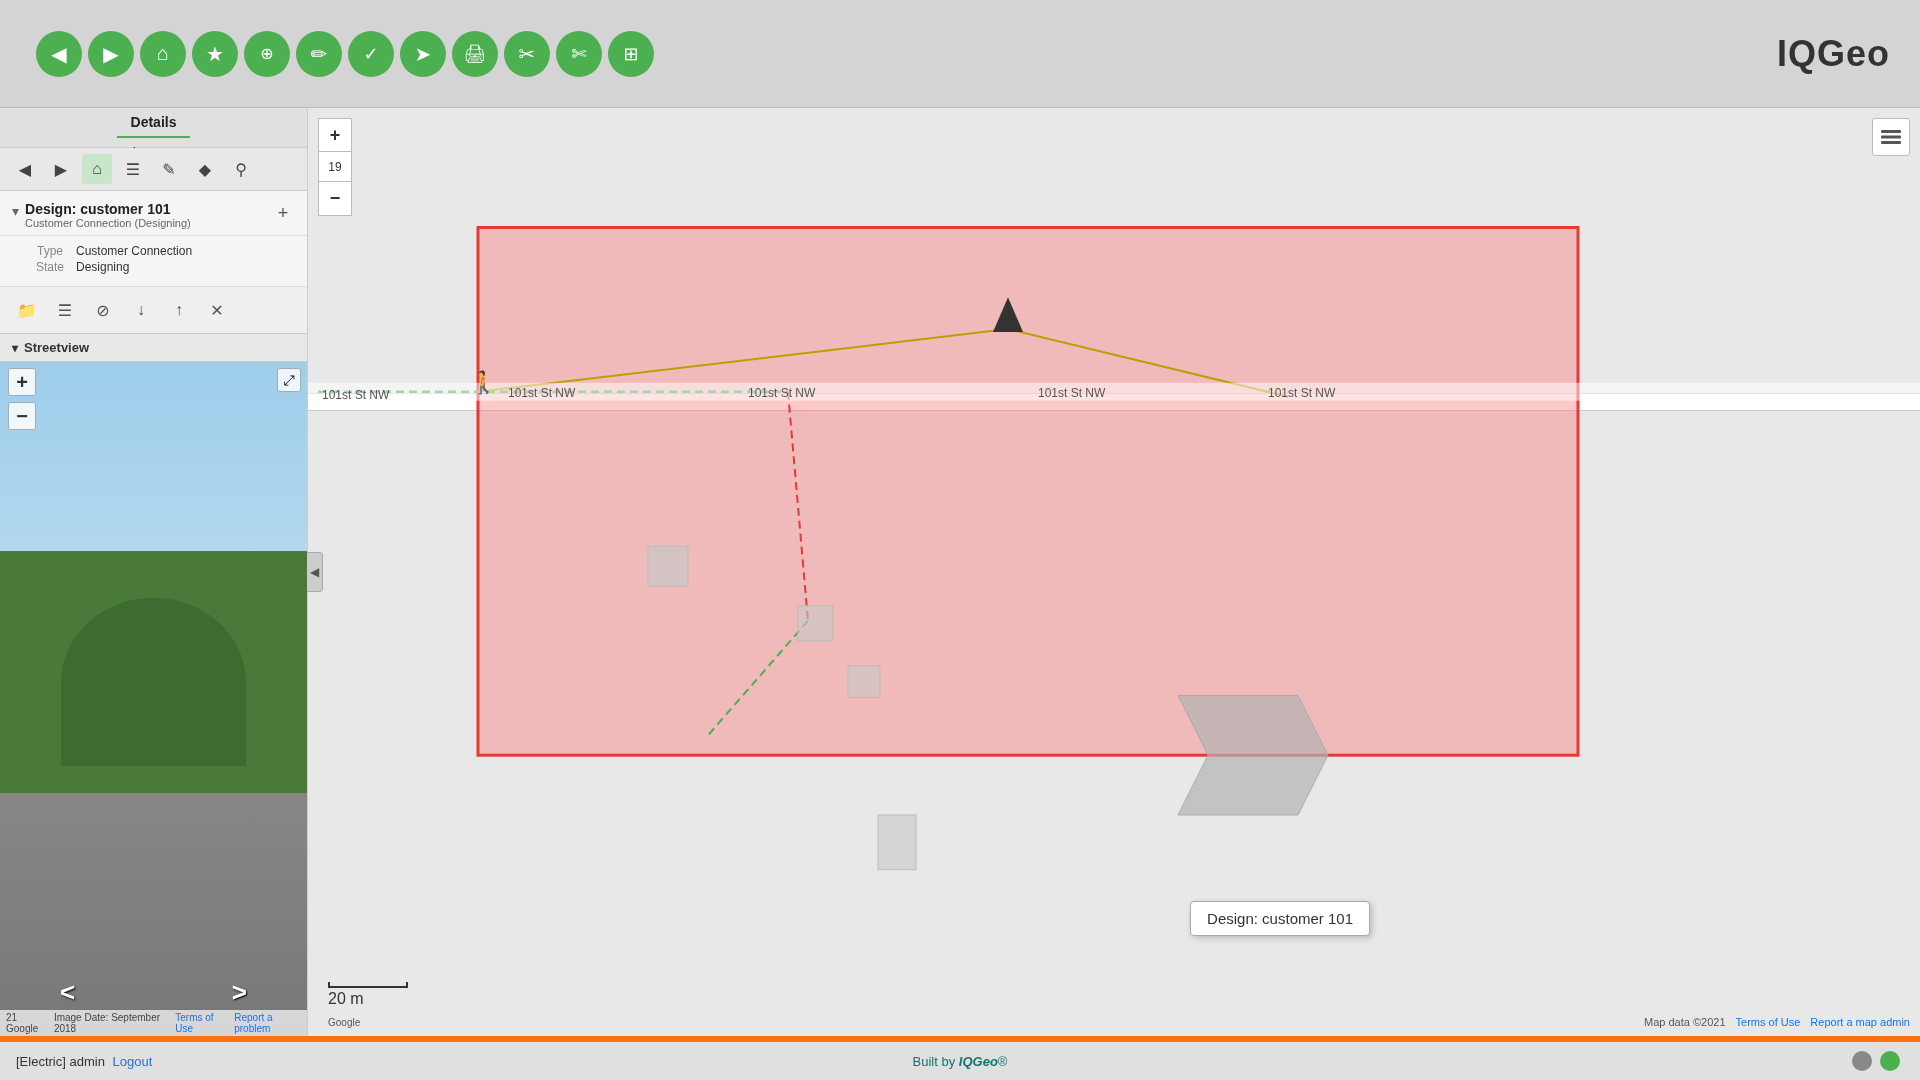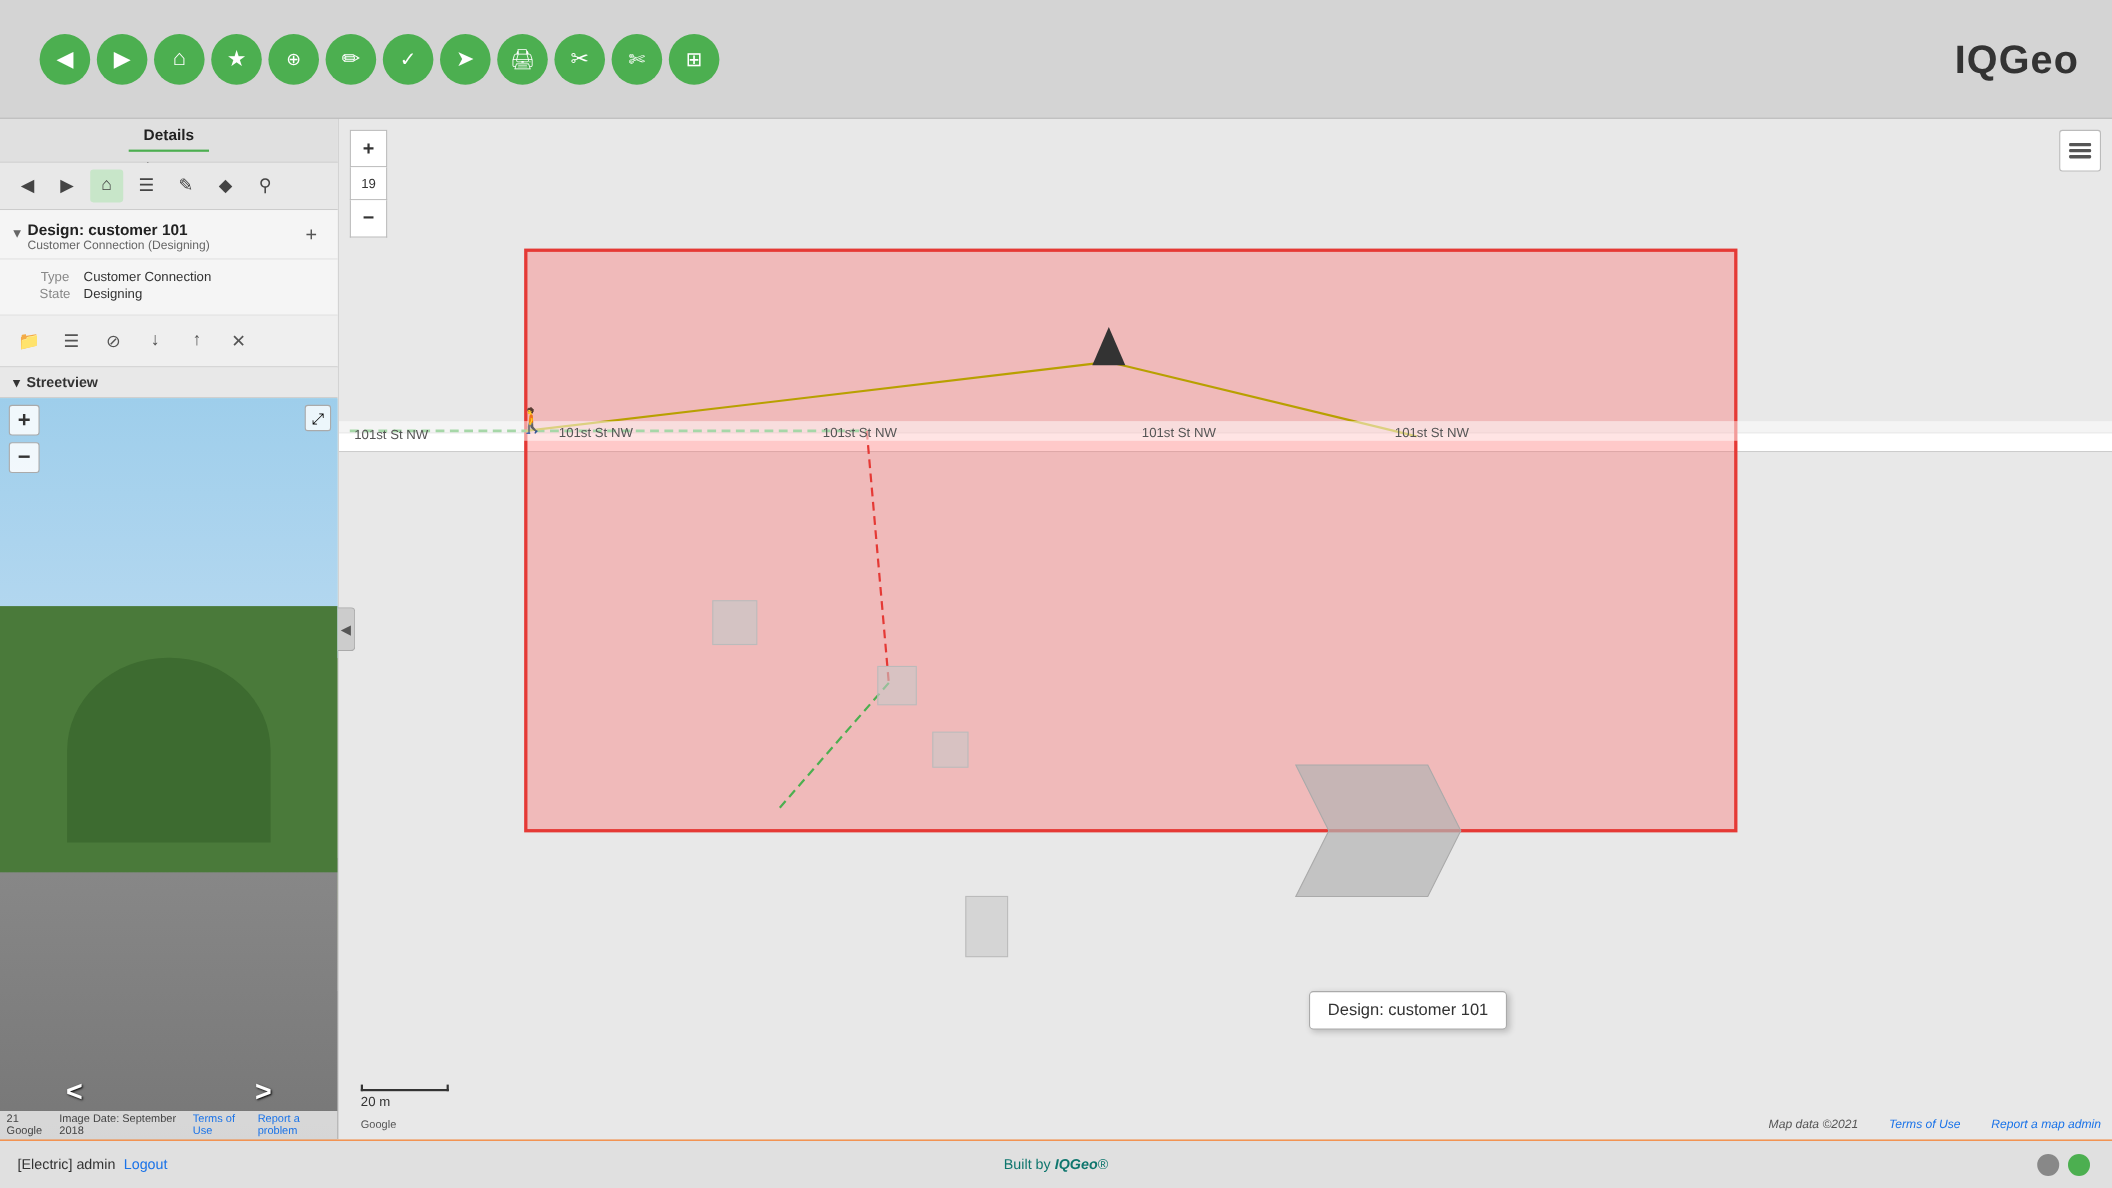--- a/index.html
+++ b/index.html
@@ -225,40 +225,40 @@
     
     #scale-bar {
       position: absolute; bottom: 28px; left: 20px;
       display: flex; flex-direction: column; align-items: flex-start;
     }
     .scale-line {
       width: 80px; height: 6px;
       border: 2px solid #333; border-top: none;
       position: relative;
     }
-    .scale-label { font-size: 12px; color: #333; margin-top: 2px; }
+    .scale-label { font-size: 16px; color: #333; margin-top: 2px; }
 
     
     #google-attr {
       position: absolute; bottom: 8px; left: 20px;
       font-size: 10px; color: #555;
     }
 
     
     #map-data-attr {
       position: absolute; bottom: 8px; right: 10px;
       font-size: 11px; color: #555;
-      display: flex; gap: 28px; font-style: italic;
+      display: flex; gap: 10px;
     }
     .attr-link { color: #1a73e8; cursor: pointer; text-decoration: none; }
 
     
     #bottom-bar {
       position: absolute; bottom: 0; left: 0; right: 0; height: 44px;
-      background: #e0e0e0; border-top: 1px solid #f97316;
+      background: #e0e0e0; border-top: 6px solid #f97316;
       display: flex; align-items: center; padding: 0 16px;
       z-index: 100;
     }
     #status-left { font-size: 13px; color: #333; }
     #logout-link { color: #1a73e8; cursor: pointer; margin-left: 4px; }
     #built-by {
       position: absolute; left: 50%; transform: translateX(-50%);
       font-size: 13px; color: #0f766e;
     }
     #built-iqgeo { font-weight: bold; font-style: italic; }

